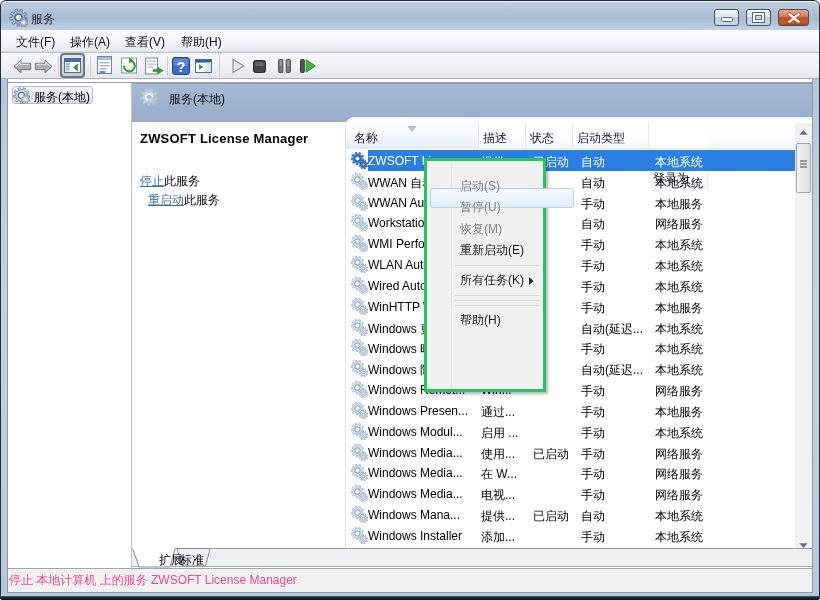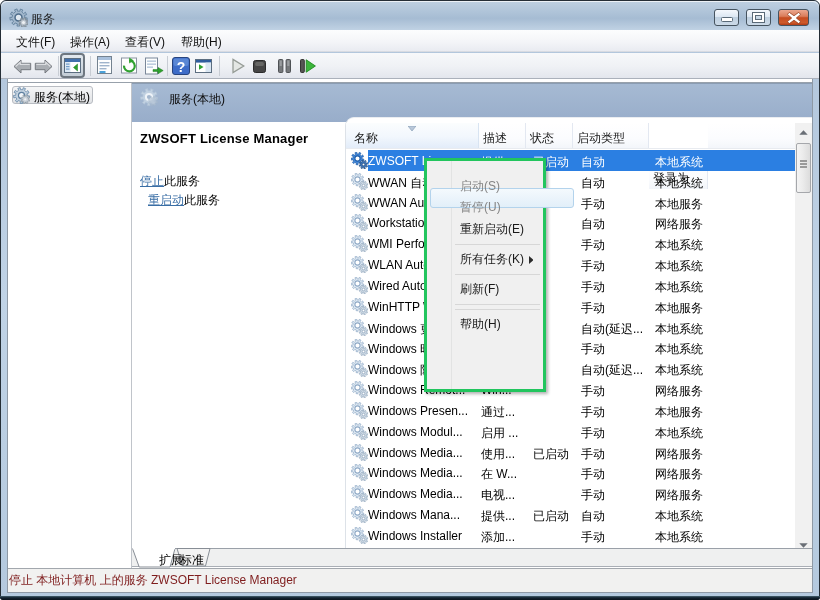--- a/index.html
+++ b/index.html
@@ -379,28 +379,28 @@
 <div id="tabrow"></div>
 <svg class="abs" style="left:132px;top:548px" width="115" height="20" viewBox="0 0 115 20">
 <path d="M0.5,0.5 L43,0.5 L38,19 L7.2,19 Z" fill="#fff" stroke="#878d95" stroke-width="1" stroke-linejoin="round"></path>
 <path d="M0.5,0.5 L43,0.5" stroke="#fff" stroke-width="1.6"></path>
 <path d="M45,0.5 L78,0.5 L73.5,18 L50.5,18 Z" fill="#f3f3f3" stroke="#878d95" stroke-width="1" stroke-linejoin="round"></path>
 </svg>
 <div class="abs" style="left:159px;top:551.5px;">扩展</div>
 <div class="abs" style="left:180px;top:551.5px;">标准</div>
 <div id="statusbar"></div>
 <div id="botedge"></div>
-<div class="abs" style="left:9px;top:572px;color:#7f1d1d;">停止 本地计算机 上的服务 ZWSOFT License Manager</div>
+<div class="abs" style="left:9px;top:572px;color:#ec4899;">停止 本地计算机 上的服务 ZWSOFT License Manager</div>
 <div id="cmenu">
     <div class="gut"></div>
     <div id="mhl"></div>
     <div class="mi dis" style="position:relative;">启动(S)</div>
     <div class="mi dis">暂停(U)</div>
+    <div class="mi dis">恢复(M)</div>
     <div class="mi">重新启动(E)</div>
     <div class="msep"></div>
     <div class="mi">所有任务(K)<svg style="position:absolute;right:10px;top:7px" width="4.5" height="8" viewBox="0 0 4.5 8">
         <path d="M0,0 L4.5,4 L0,8 Z" fill="#2b2b2b"></path>
       </svg></div>
     <div class="msep"></div>
-    <div class="mi">刷新(F)</div>
     <div class="msep"></div>
     <div class="msep"></div>
     <div class="mi">帮助(H)</div>
   </div>
 </body></html>

